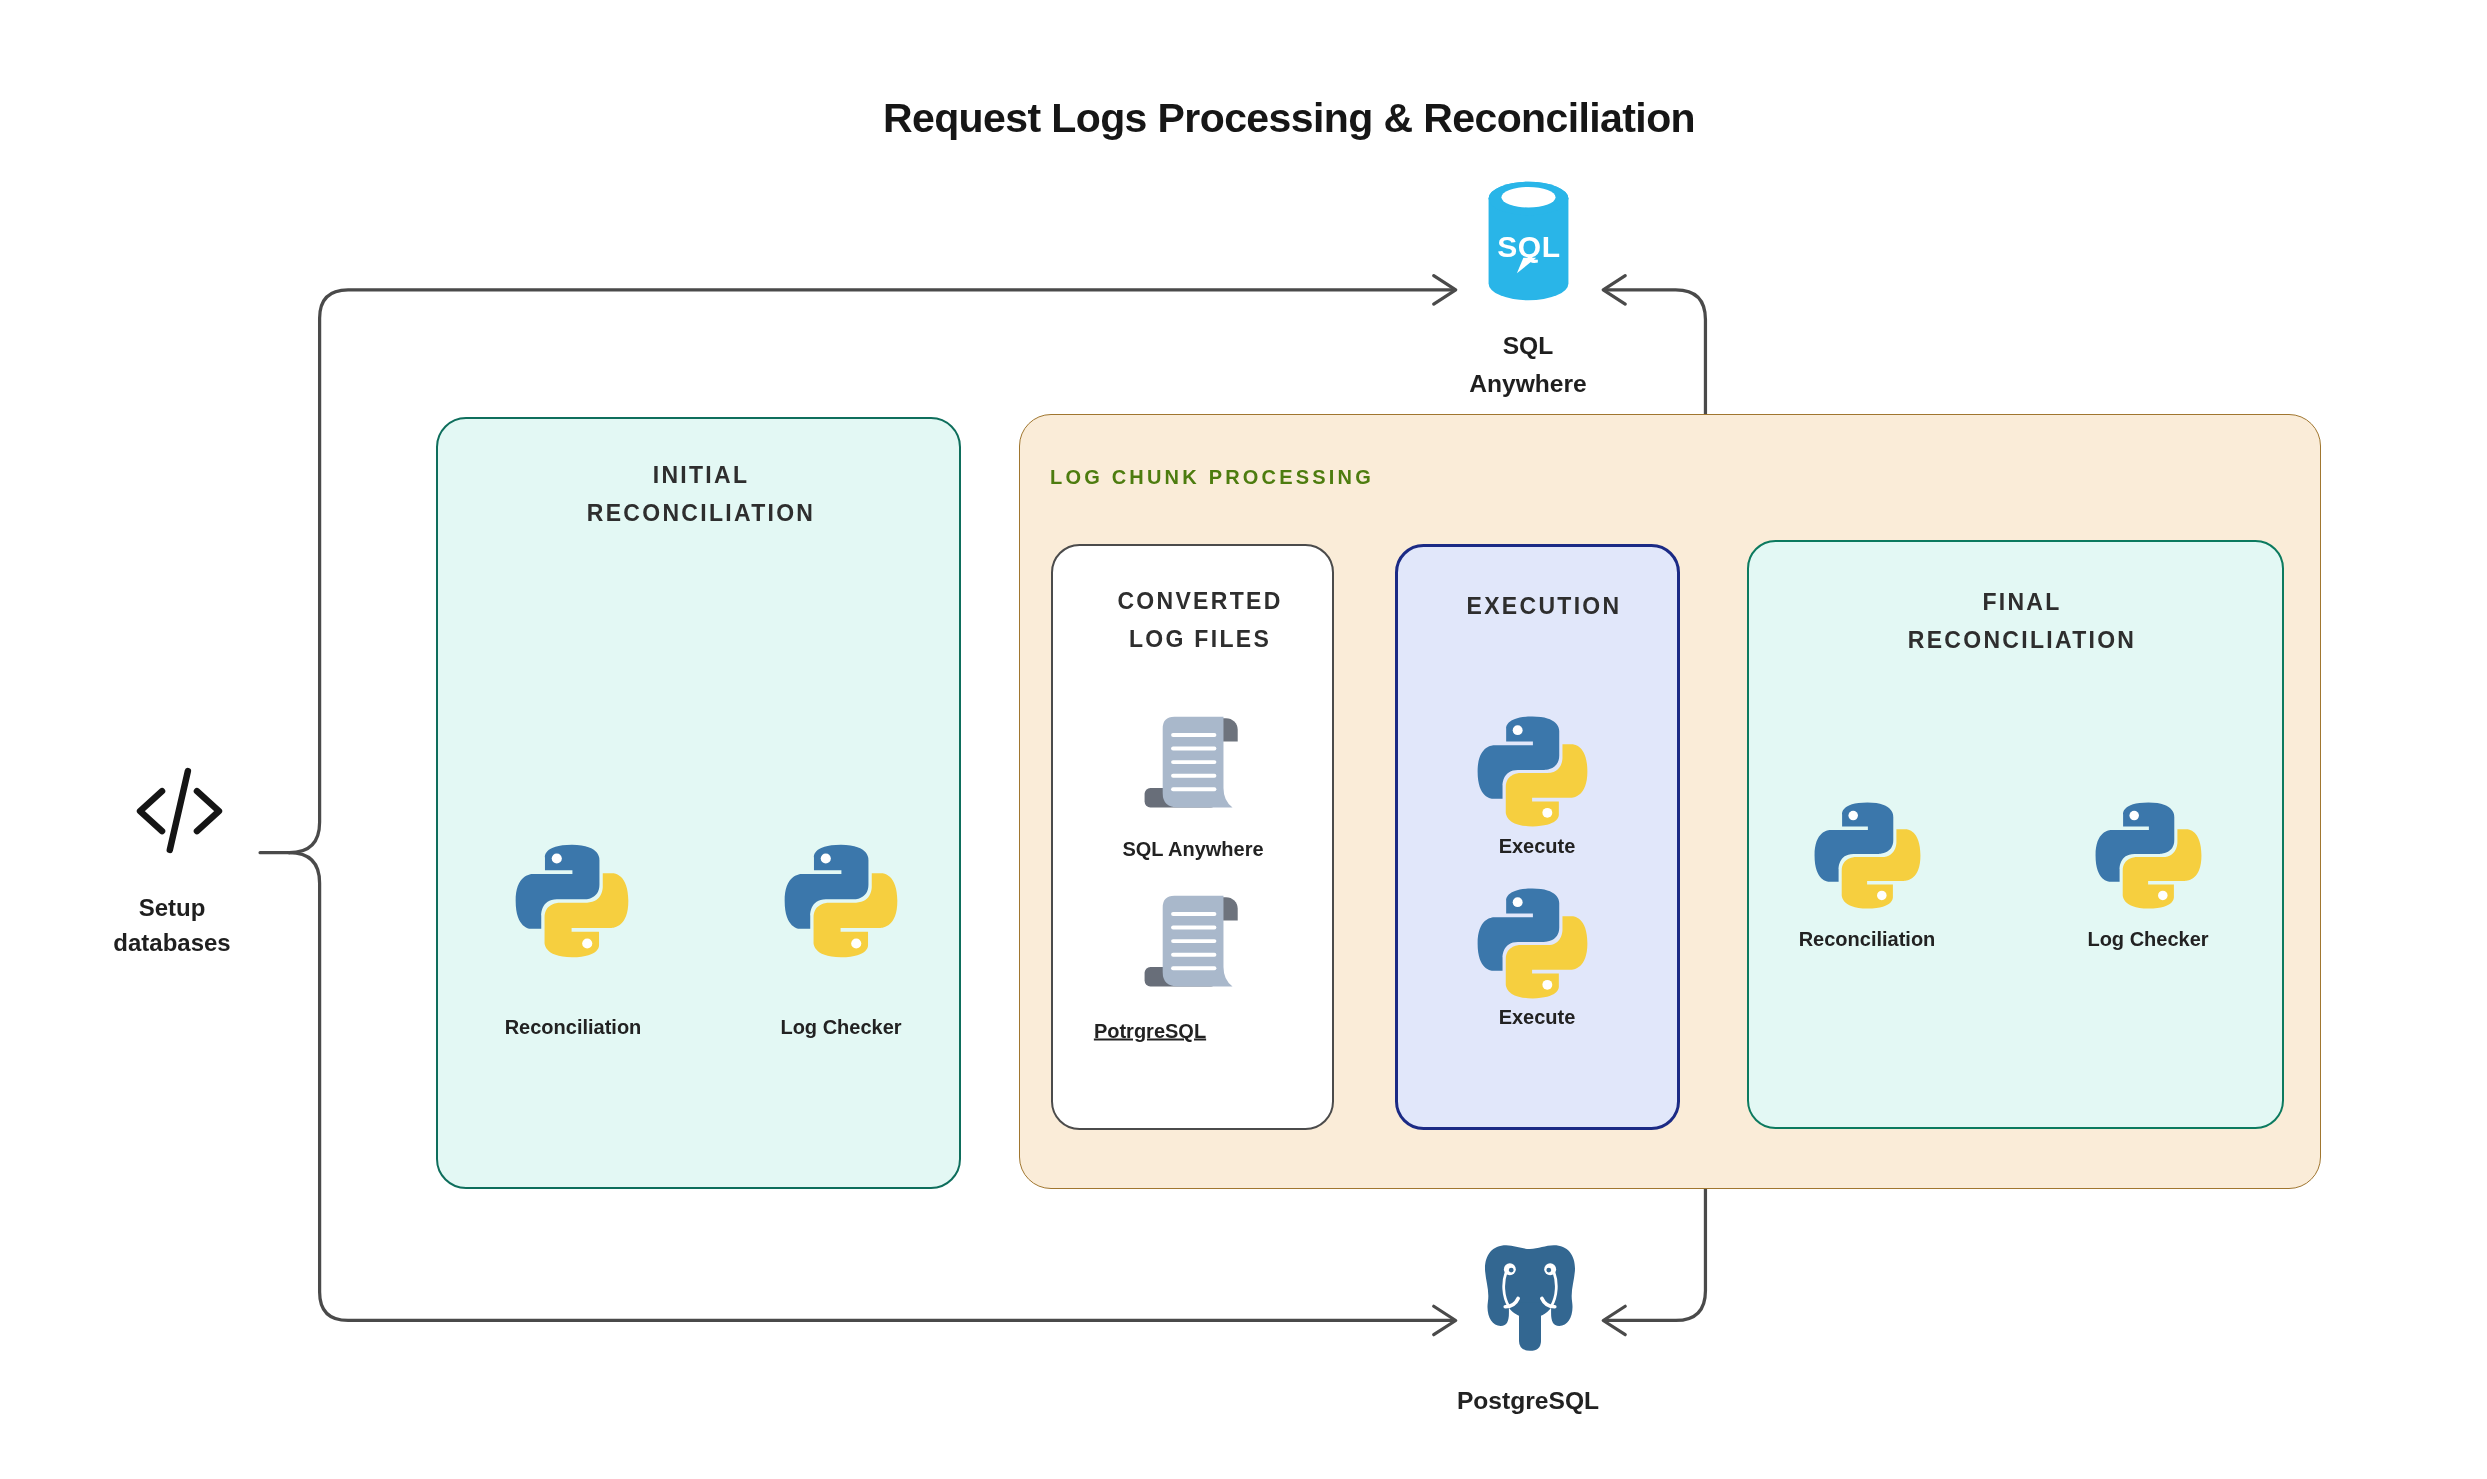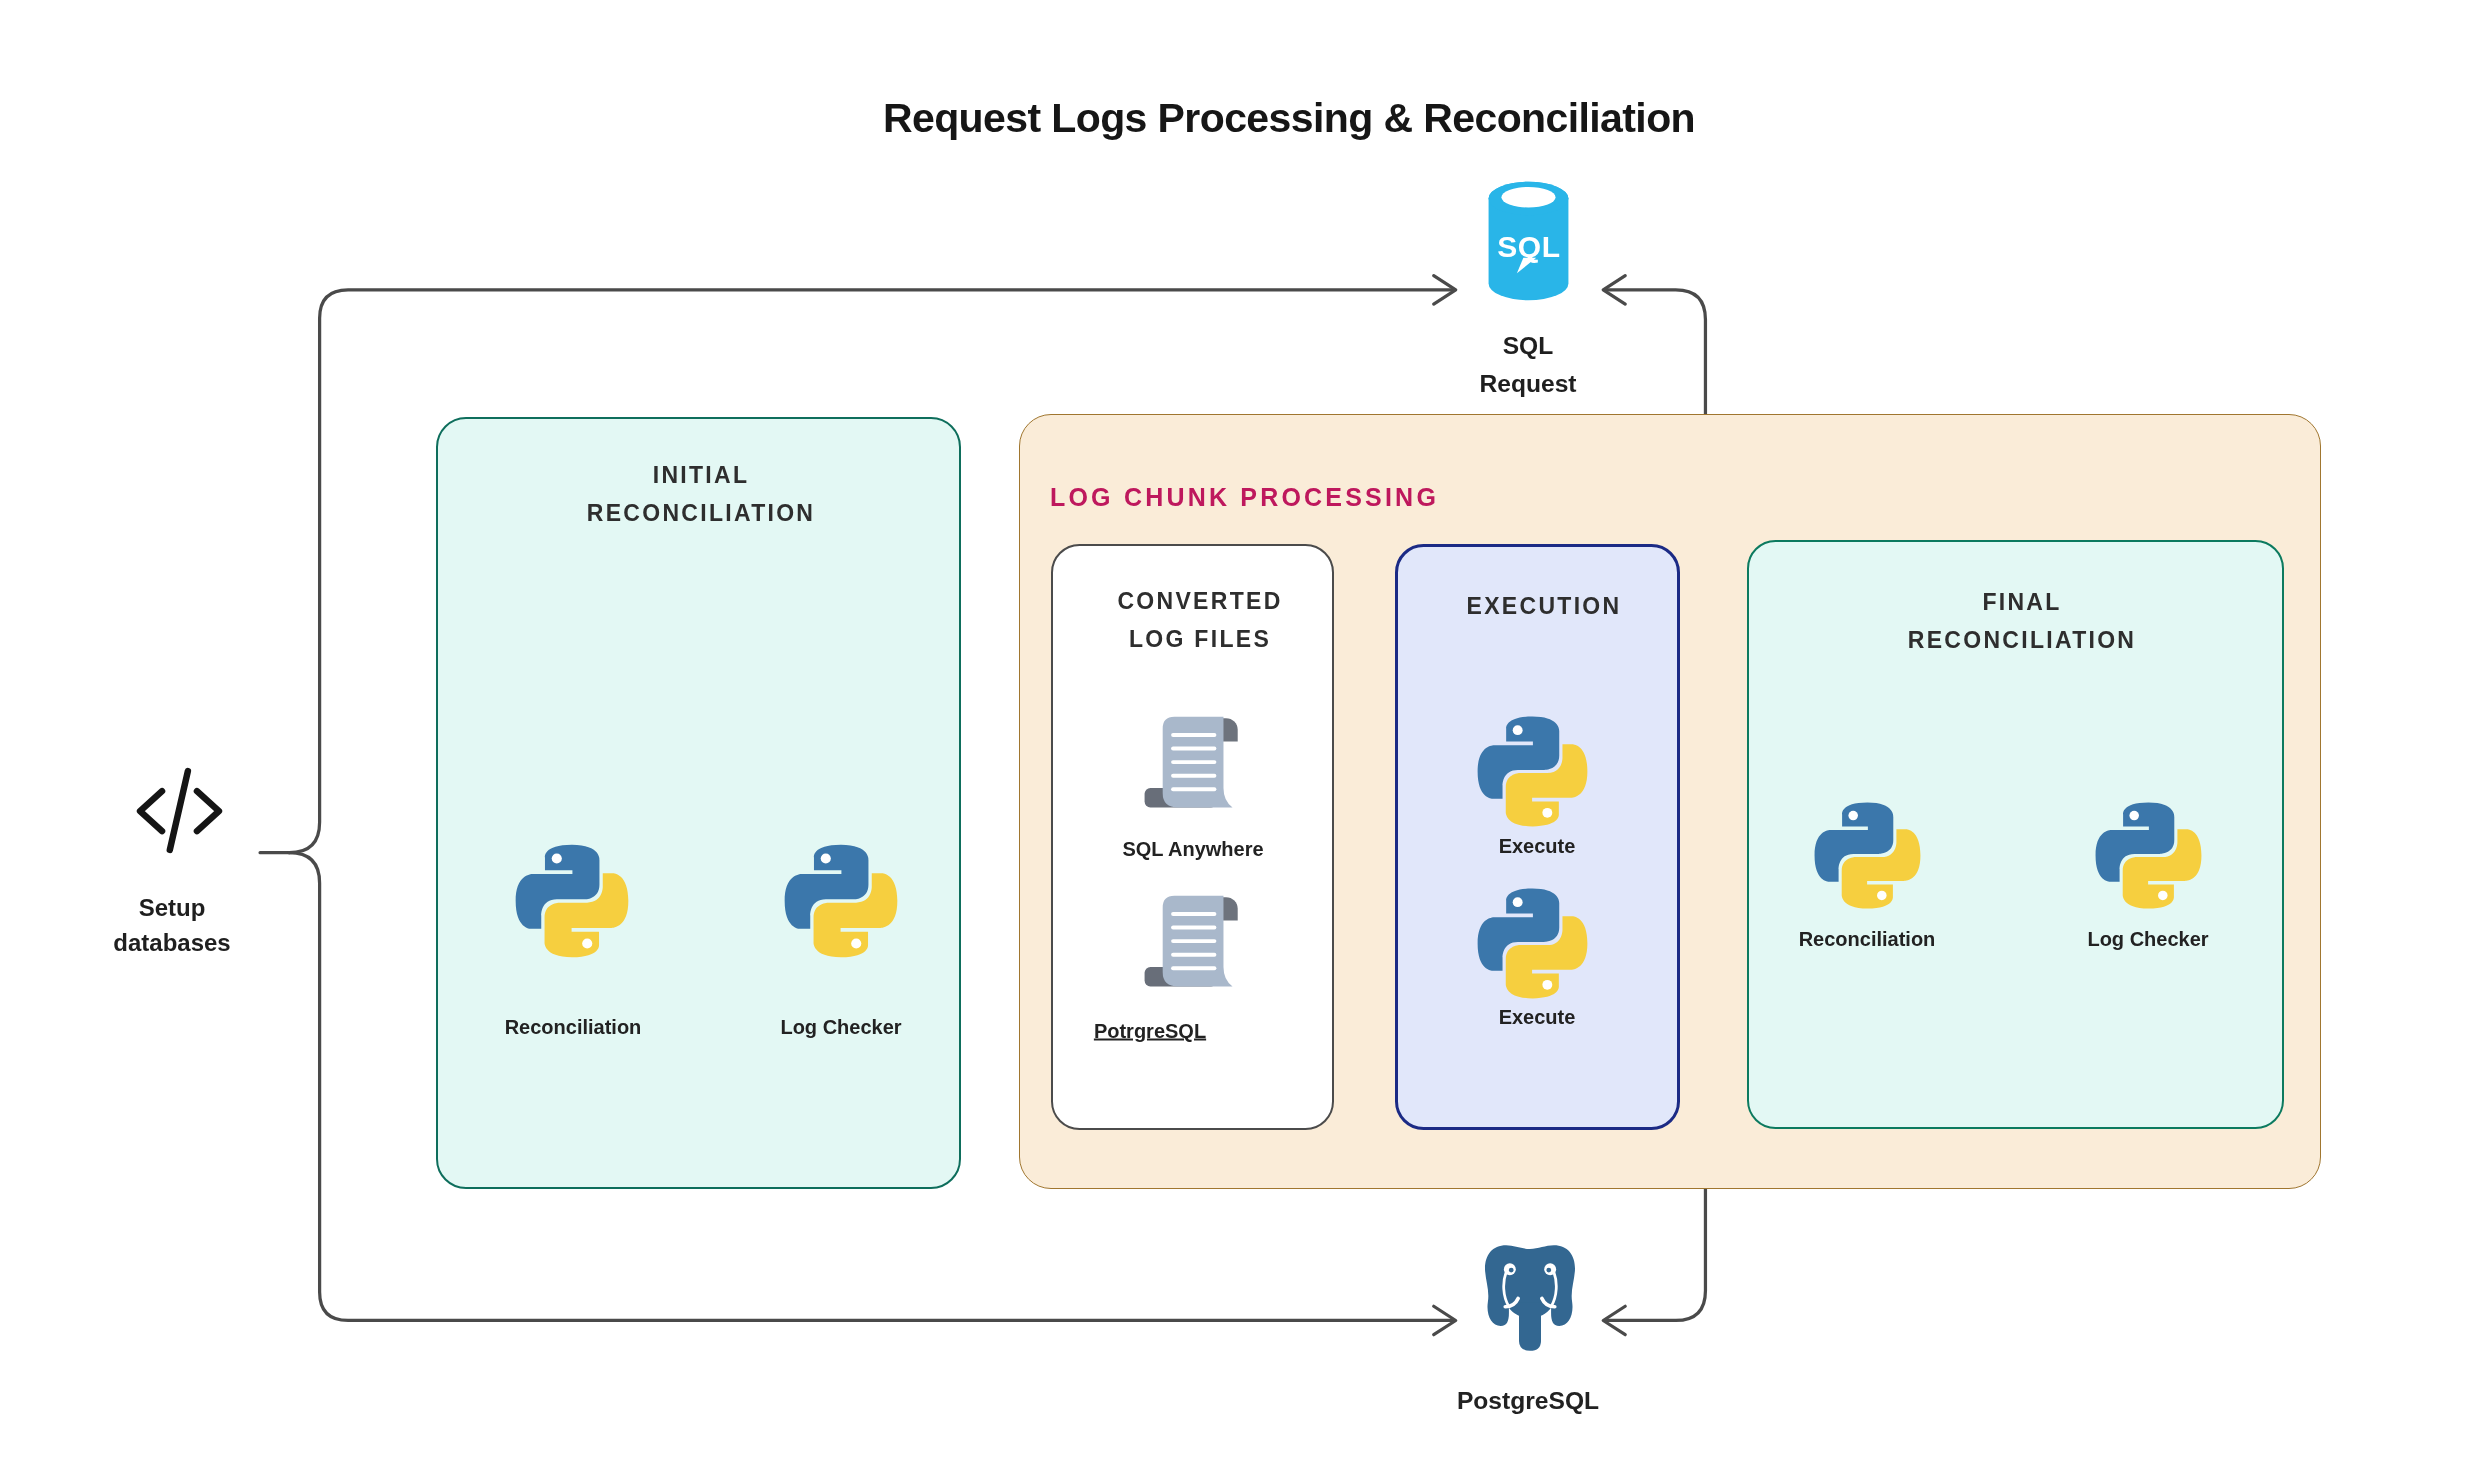--- a/index.html
+++ b/index.html
@@ -19,21 +19,21 @@
   .box-peach{left:1019px;top:414px;width:1302px;height:775px;background:var(--peach-fill);border:1.9px solid var(--tan-border);border-radius:32px;}
   .box-white{left:1051px;top:544px;width:283px;height:586px;background:#ffffff;border:2.6px solid var(--white-box-border);border-radius:28.5px;}
   .box-exec{left:1395px;top:544px;width:285px;height:586px;background:var(--lavender-fill);border:3.2px solid var(--navy-border);border-radius:28.5px;}
   .box-final{left:1747px;top:540px;width:537px;height:589px;background:var(--mint-fill);border:2.6px solid var(--final-teal-border);border-radius:28.5px;}
   .hdr{
     position:absolute;transform:translateX(-50%);text-align:center;white-space:nowrap;
     font-size:23px;font-weight:700;letter-spacing:2.3px;line-height:38px;color:#2e2e2e;
   }
   .hdr-left{
     position:absolute;white-space:nowrap;
-    font-size:25px;font-weight:700;letter-spacing:3.2px;line-height:41px;color:#be185d;margin-top:20px;
+    font-size:20px;font-weight:700;letter-spacing:3.2px;line-height:41px;color:#4d7c0f;
   }
   .lbl{
     position:absolute;transform:translate(-50%,-50%);white-space:nowrap;
     font-size:20px;font-weight:700;color:#222;
   }
   .nlabel{
     position:absolute;transform:translateX(-50%);text-align:center;white-space:nowrap;
     font-size:24.6px;font-weight:700;line-height:38px;color:#1f1f1f;
   }
   .nlabel span{display:block;}
@@ -93,21 +93,21 @@
       <svg viewBox="0 0 132 192">
     <path fill="var(--sql-cyan)" d="M4 30 L4 162 A62 26 0 0 0 128 162 L128 30 A62 26 0 0 0 4 30 Z"></path>
     <ellipse cx="66" cy="30" rx="62" ry="26" fill="var(--sql-cyan)"></ellipse>
     <ellipse cx="66" cy="28" rx="42" ry="16" fill="#fff"></ellipse>
     <polygon points="58,122 78,122 48,146" fill="#fff"></polygon>
   </svg>
     </div>
   <div class="badge" style="left:1529px;top:247px;">SQL</div>
   <div class="nlabel" style="left:1528px;top:327px;">
     <span>SQL</span>
-    <span>Request</span>
+    <span>Anywhere</span>
   </div>
 
   <div class="abs icon" style="left:1475px;top:1241px;width:110px;height:115px;">
       <svg viewBox="0 0 120 124">
     <path fill="var(--postgres-blue)" d="M34 4 C18 4 10 16 11 32 C12 44 16 54 14 66 C12 80 18 92 28 92 C35 92 37 86 37 78 L37 72 C42 79 50 83 60 83 C70 83 78 79 83 72 L83 78 C83 86 85 92 92 92 C102 92 108 80 106 66 C104 54 108 44 109 32 C110 16 102 4 86 4 C77 4 69 8 60 8 C51 8 43 4 34 4 Z"></path>
     <path fill="var(--postgres-blue)" d="M48 66 L48 108 Q48 119 60 119 Q72 119 72 108 L72 66 Z"></path>
     <path stroke="#fff" fill="none" stroke-width="3" d="M37 71 C30 59 30 44 34 33 M83 71 C90 59 90 44 86 33"></path>
     <circle cx="38" cy="30" r="6.5" fill="#fff"></circle>
         <circle cx="82" cy="30" r="6.5" fill="#fff"></circle>
     <circle cx="39.5" cy="31" r="2.6" fill="var(--postgres-blue)"></circle>

